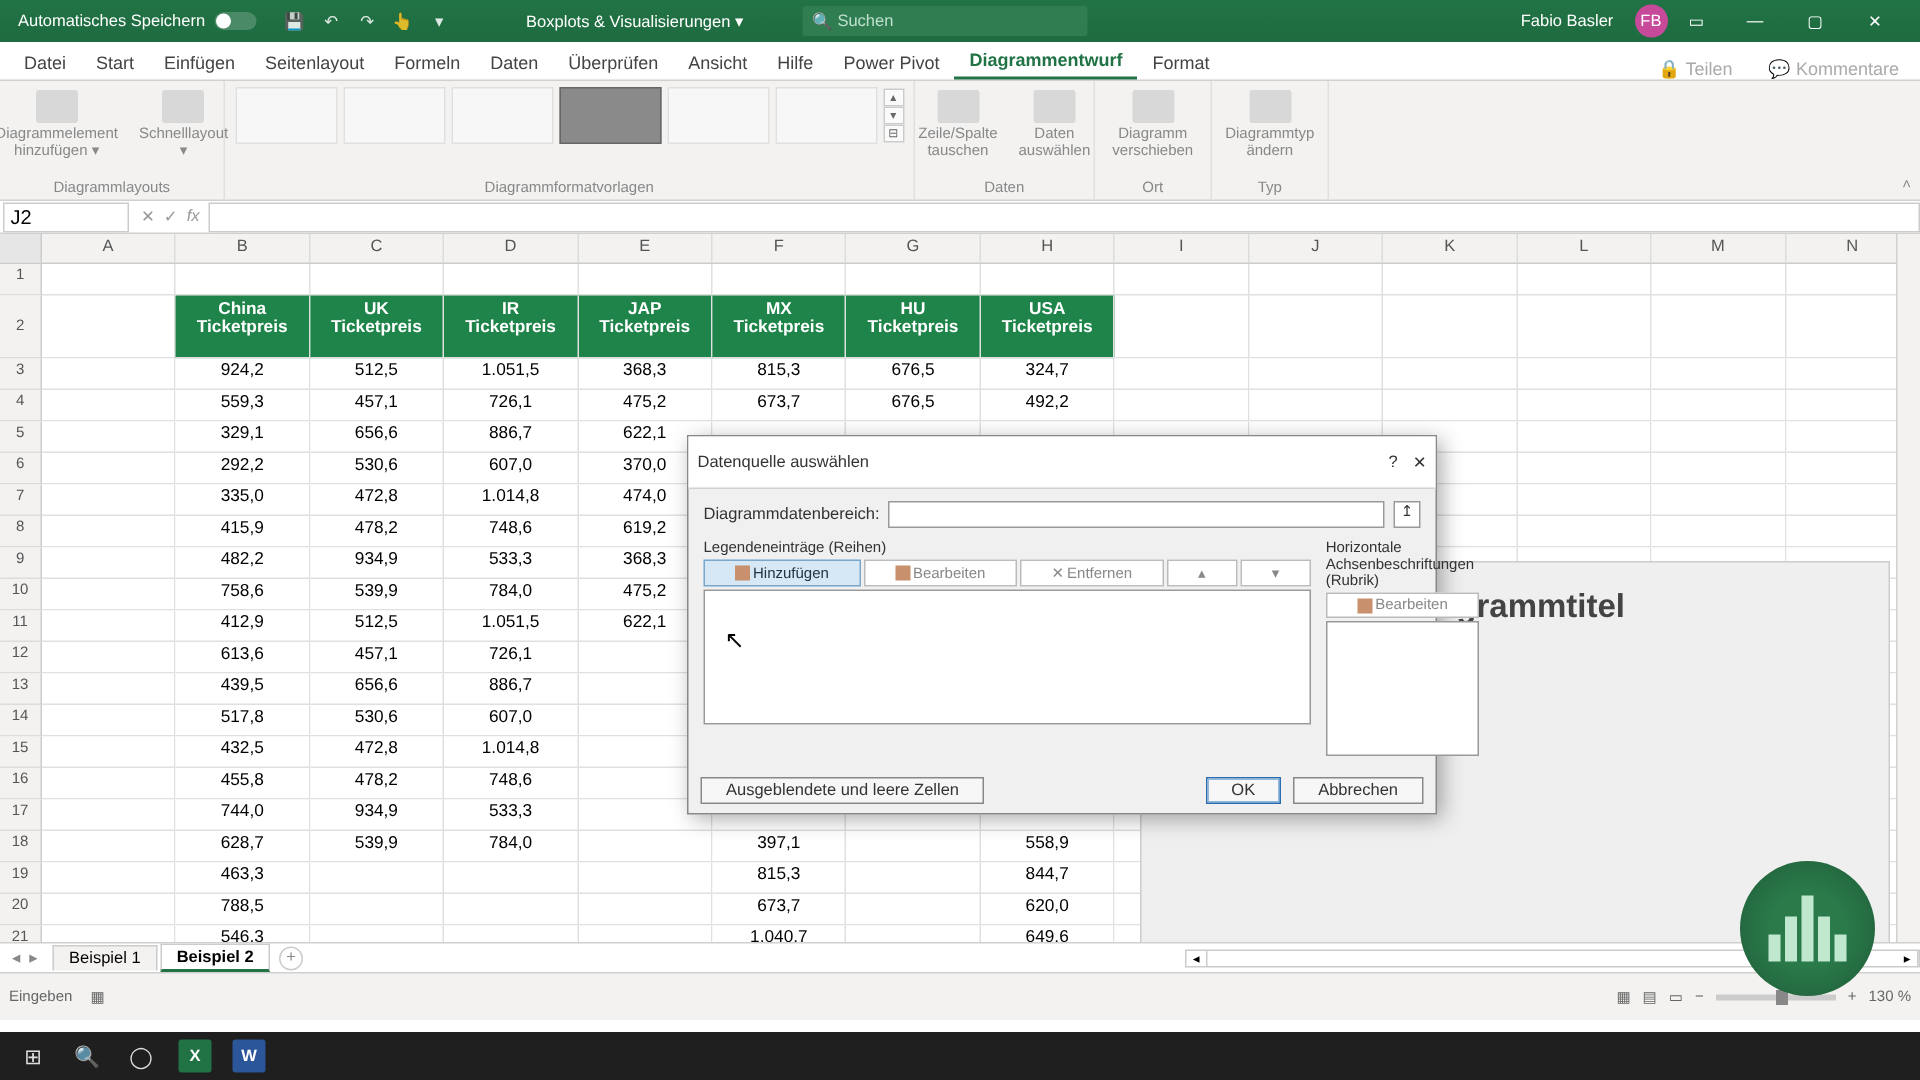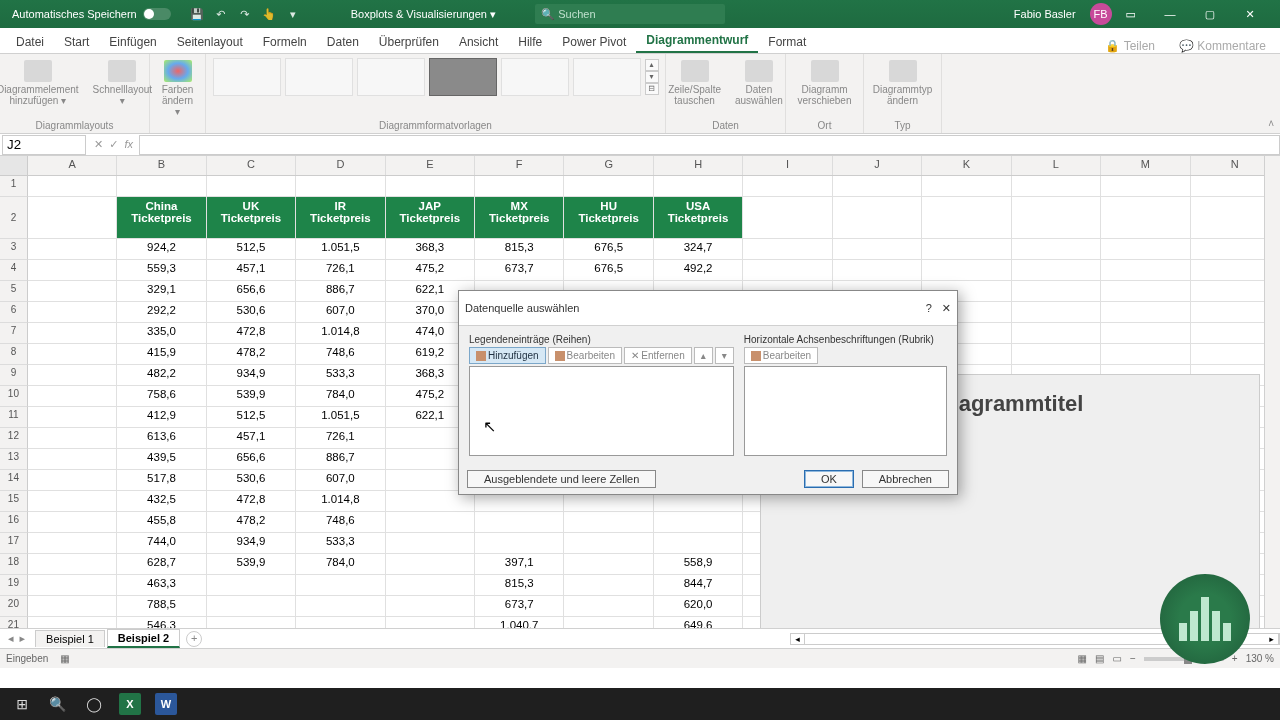--- a/index.html
+++ b/index.html
@@ -72,41 +72,41 @@
 .dlg-row { display:flex; align-items:center; gap:6px; margin-bottom:8px; }
 .range-input { flex:1; height:18px; border:1px solid #999; background:#fff; }
 .range-btn { width:18px; height:18px; border:1px solid #999; background:#fff; font-size:10px; text-align:center; }
 .switch-row { display:flex; justify-content:center; align-items:center; gap:14px; margin:8px 0; }
 .arrow-gr { width:42px; height:26px; border:2px solid #ccc; border-radius:6px 6px 0 0; border-bottom:none; }
 .switch-btn { padding:2px 6px; border:1px solid #bbb; background:#f7f7f7; color:#888; font-size:10px; }
 .lists { display:flex; gap:10px; }
 .list-col { flex:1; }
 .list-label { font-size:10px; margin-bottom:2px; }
 .list-toolbar { display:flex; gap:2px; margin-bottom:2px; }
-.tb-btn { padding:2px 6px; border:1px solid #bbb; background:#fff; font-size:10px; color:#888; display:flex; align-items:center; gap:2px; }
+.tb-btn { padding:2px 20px; border:1px solid #bbb; background:#fff; font-size:10px; color:#888; display:flex; align-items:center; gap:2px; }
 .tb-btn.primary { background:#d6e8f5; border-color:#7ca7c9; color:#234; }
 .tb-btn .ic { width:10px; height:10px; display:inline-block; background:#c8906c; }
 .list-box { height:90px; border:1px solid #999; background:#fff; }
 .dlg-footer { display:flex; padding:6px 8px; gap:8px; align-items:center; }
 .dlg-footer .left { }
 .dlg-footer .right { margin-left:auto; display:flex; gap:8px; }
 .btn { padding:2px 16px; border:1px solid #888; background:#f7f7f7; font-size:11px; }
 .btn.default { border:1px solid #2a6db0; box-shadow:0 0 0 1px #8fb8dd inset;margin-left:36px; }
 
 
 .sheet-tabs { height:20px; border-top:1px solid #d0d0d0; background:#fff; display:flex; align-items:center; font-size:11px; }
 .sheet-tabs .nav { padding:0 8px; color:#888; display:flex; gap:6px; }
 .sheet-tab { padding:2px 10px; border:1px solid #ccc; border-bottom:none; margin-left:2px; background:#f3f2f1; }
 .sheet-tab.active { background:#fff; font-weight:600; border-bottom:2px solid #217346; }
 .add-sheet { margin-left:6px; width:16px; height:16px; border:1px solid #ccc; border-radius:50%; text-align:center; font-size:11px; color:#888; }
 .sheet-tabs .hscroll { margin-left:auto; width:490px; height:12px; border:1px solid #ccc; display:flex; }
 .sheet-tabs .hscroll span { width:14px; text-align:center; font-size:9px; border-right:1px solid #ccc; }
 
 
-.status-bar { height:20px; background:#f3f2f1; border-top:1px solid #d0d0d0; display:flex; align-items:center; font-size:10px; color:#666; padding:0 6px; }
+.status-bar { height:32px; background:#f3f2f1; border-top:1px solid #d0d0d0; display:flex; align-items:center; font-size:10px; color:#666; padding:0 6px; }
 .status-bar .right { margin-left:auto; display:flex; gap:8px; align-items:center; }
 .zoom-slider { width:80px; height:4px; background:#ccc; position:relative; }
 .zoom-slider::after { content:''; position:absolute; left:50%; top:-3px; width:8px; height:10px; background:#888; }
 
 
 .taskbar { position:absolute; bottom:0; left:0; right:0; height:32px; background:#1f1f1f; display:flex; align-items:center; padding:0 4px; }
 .taskbar .tb-ico { width:36px; height:28px; display:flex; align-items:center; justify-content:center; color:#ddd; font-size:14px; }
 .excel-ico { background:#217346; width:22px; height:22px; border-radius:2px; color:#fff; font-size:11px; font-weight:bold; display:flex; align-items:center; justify-content:center; }
 .word-ico { background:#2b579a; width:22px; height:22px; border-radius:2px; color:#fff; font-size:11px; font-weight:bold; display:flex; align-items:center; justify-content:center; }
 .taskbar .tray { margin-left:auto; display:flex; align-items:center; gap:8px; color:#ccc; font-size:10px; padding-right:6px; }
@@ -176,27 +176,20 @@
       <div class="ribbon-btn">
           <div class="ico"></div>
           <span>Diagrammelement hinzufügen ▾</span>
         </div>
       <div class="ribbon-btn">
           <div class="ico"></div>
           <span>Schnelllayout ▾</span>
         </div>
     </div>
     <div class="label">Diagrammlayouts</div>
-  </div>
-  <div class="ribbon-group" style="width:56px">
-    <div class="ribbon-btn">
-        <div class="ico" style="background:radial-gradient(#e66,#6ae,#ae6)"></div>
-        <span>Farben ändern ▾</span>
-      </div>
-    <div class="label"></div>
   </div>
   <div class="ribbon-group" style="width:460px">
     <div class="items">
       <div class="styles-gallery">
         <div class="style-thumb"></div>
         <div class="style-thumb"></div>
         <div class="style-thumb"></div>
         <div class="style-thumb selected"></div>
         <div class="style-thumb"></div>
         <div class="style-thumb"></div>
@@ -635,20 +628,25 @@
 
 <div class="dialog">
   <div class="dlg-title">
     <span>Datenquelle auswählen</span>
     <div class="t-right">
       <span>?</span>
       <span>✕</span>
     </div>
   </div>
   <div class="dlg-body">
+    <div class="dlg-row">
+      <span>Diagrammdatenbereich:</span>
+      <input class="range-input" style="">
+      <div class="range-btn">↥</div>
+    </div>
     <div class="lists">
       <div class="list-col">
         <div class="list-label">Legendeneinträge (Reihen)</div>
         <div class="list-toolbar">
           <div class="tb-btn primary">
               <span class="ic"></span>
               <span>Hinzufügen</span>
             </div>
           <div class="tb-btn">
               <span class="ic" style="background:#c8906c"></span>

